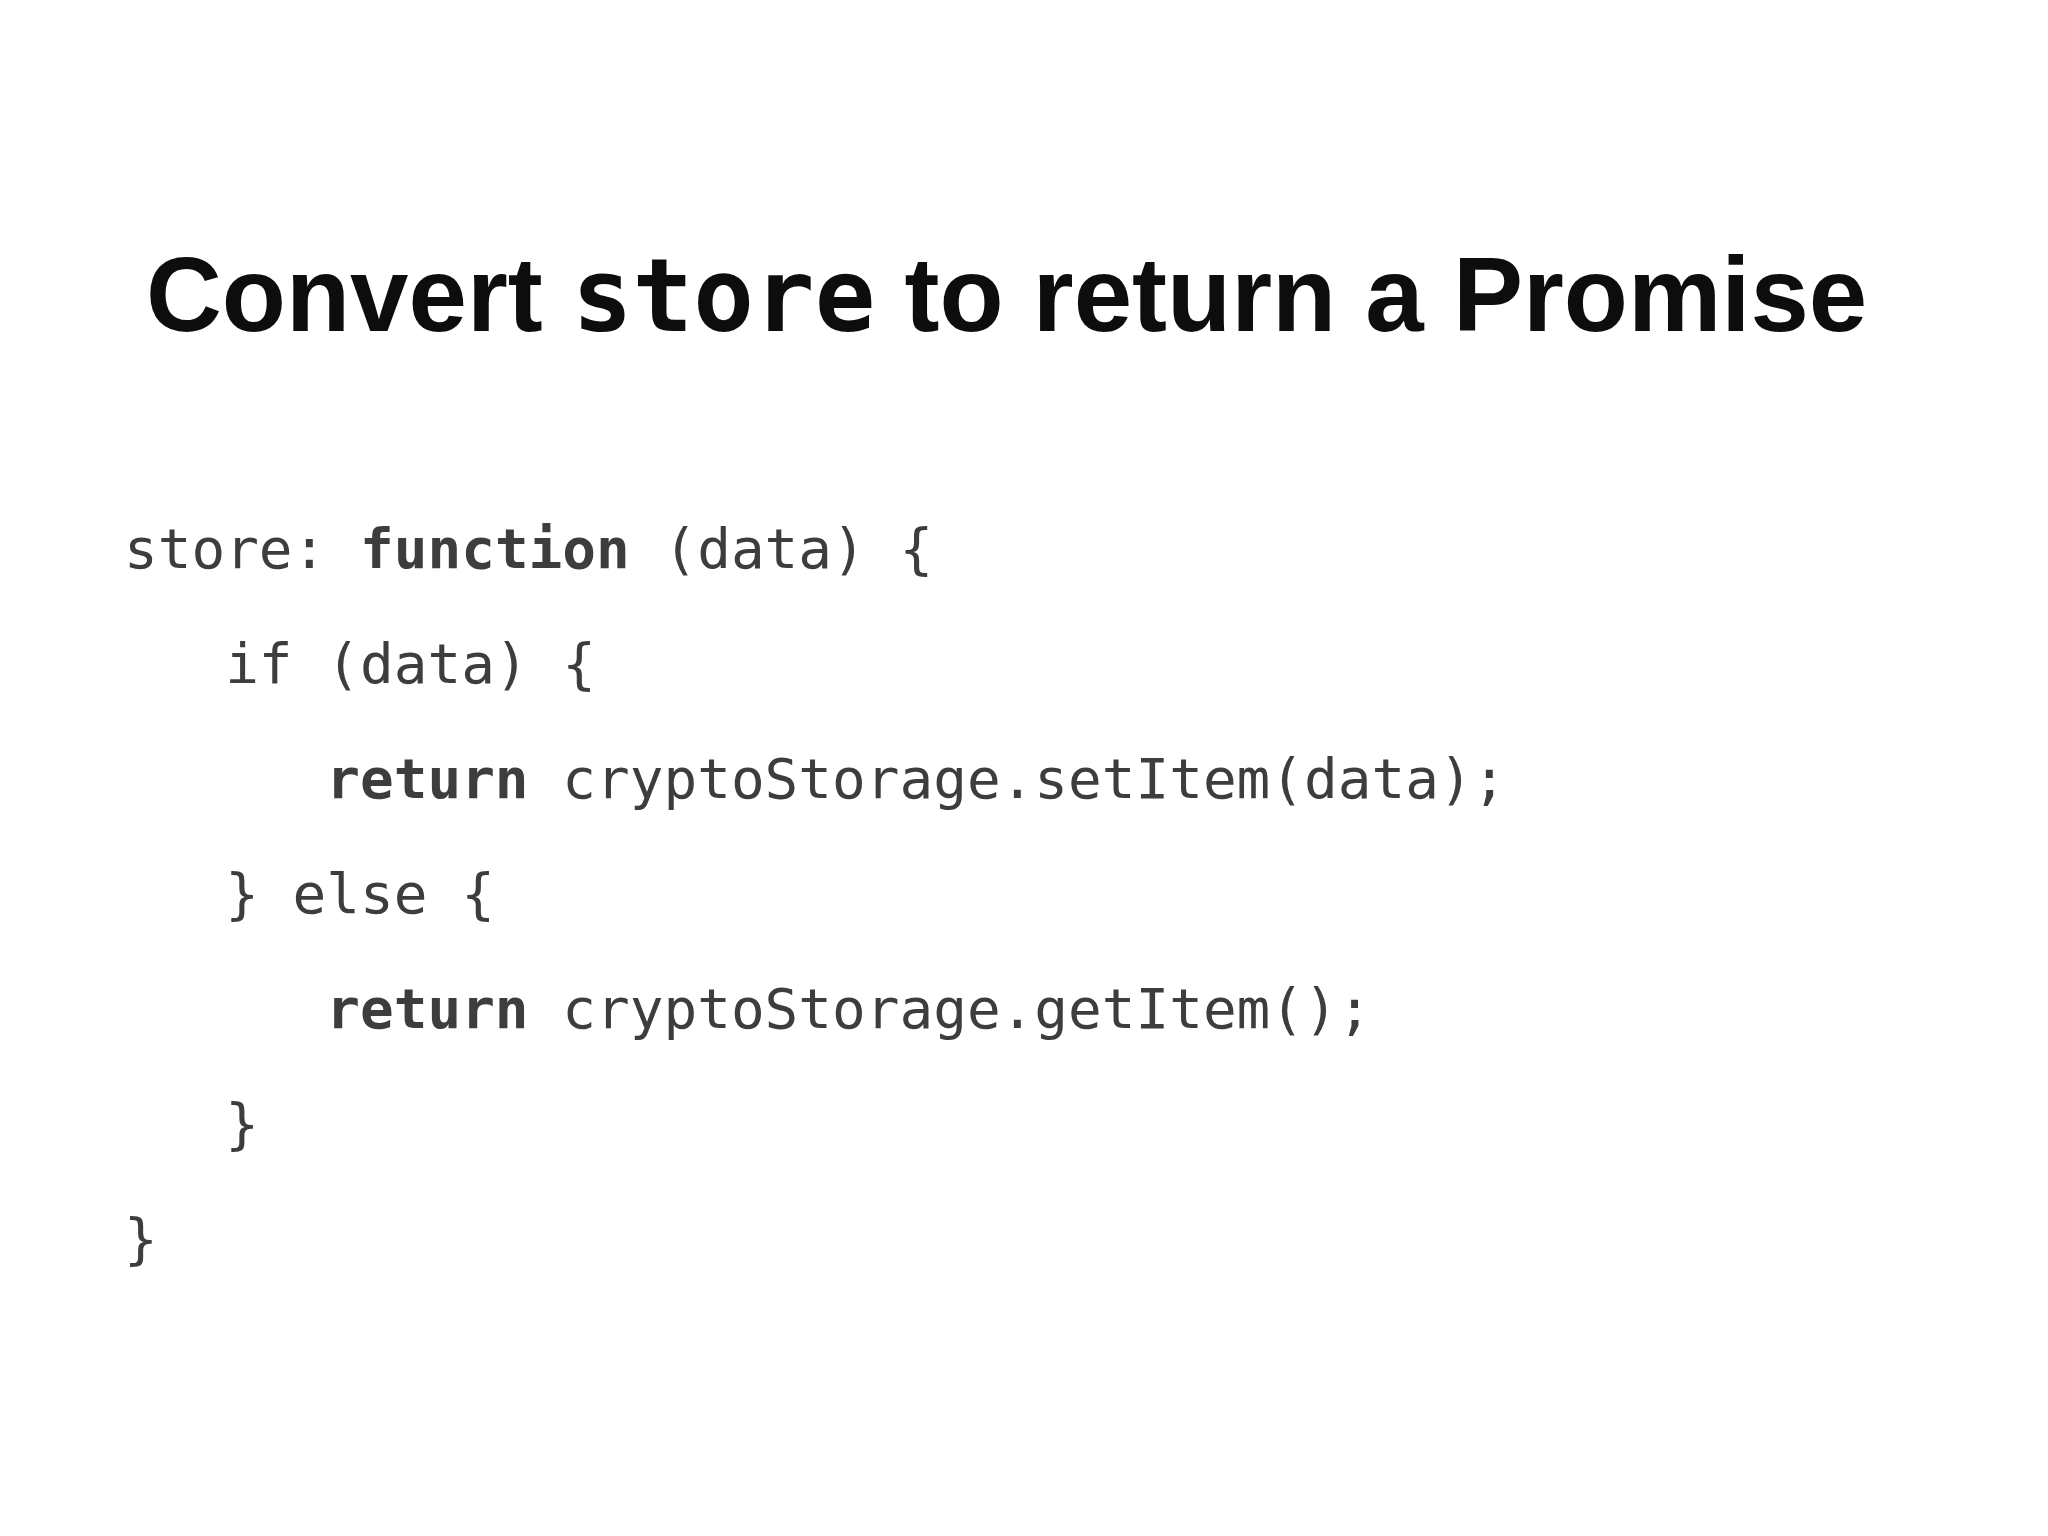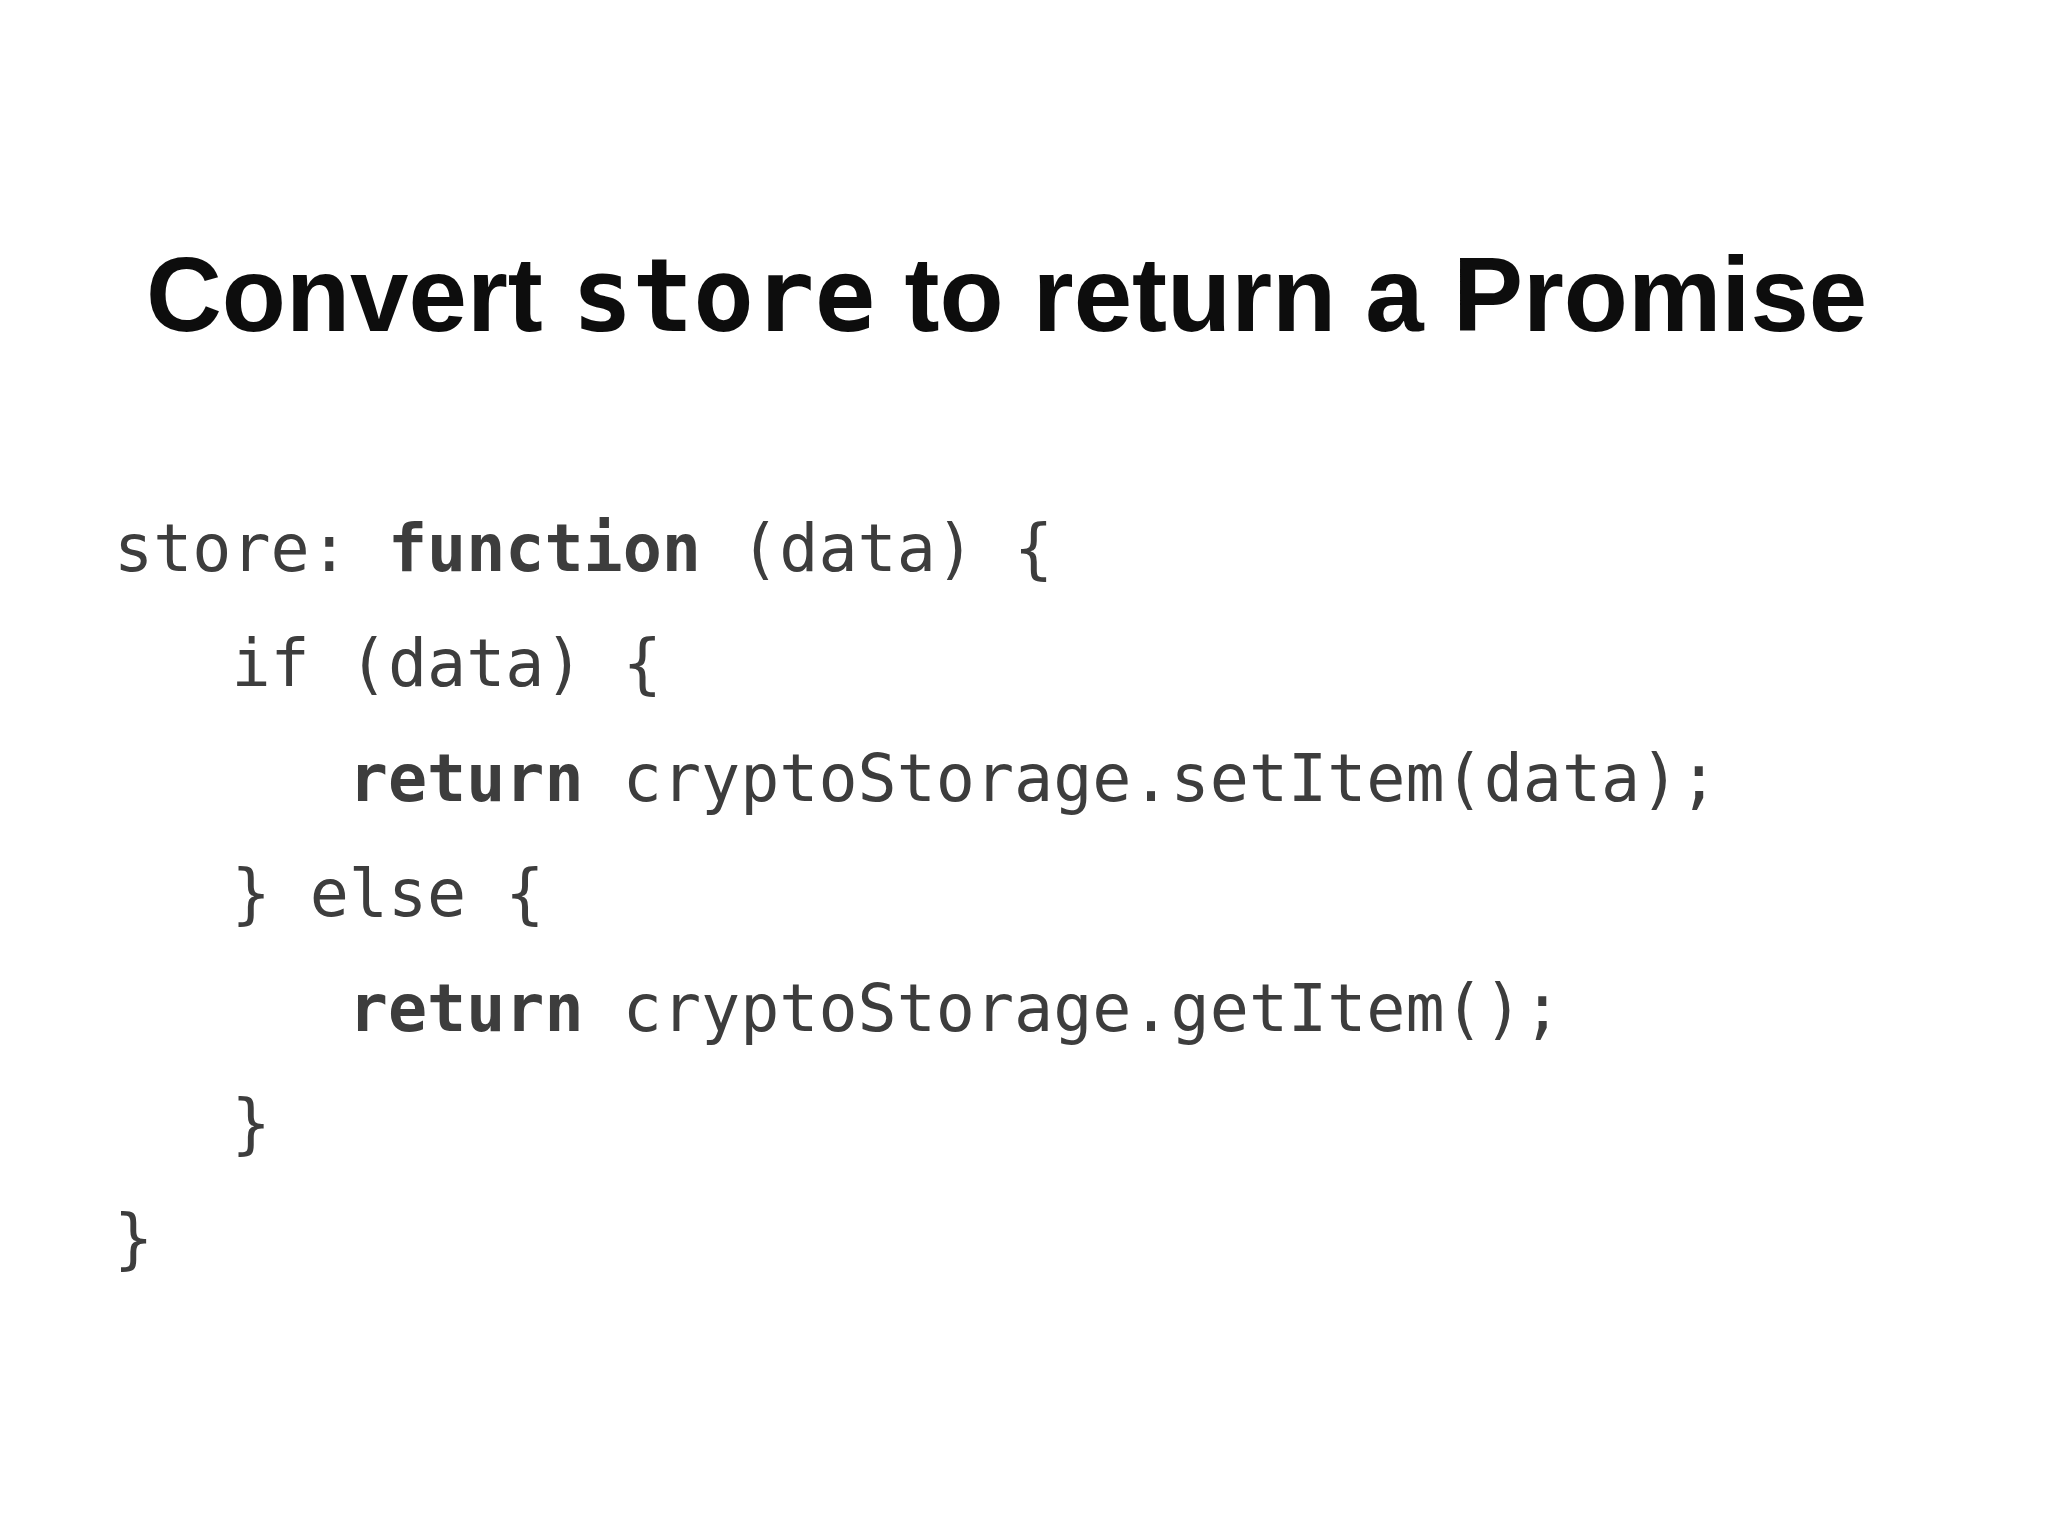--- a/index.html
+++ b/index.html
@@ -27,24 +27,24 @@
     white-space: nowrap;
     color: var(--title-color, #0d0d0d);
   }
   .title .mono {
     font-family: "DejaVu Sans Mono", monospace;
     font-weight: 700;
     font-size: 0.96em;
   }
   .code {
     position: absolute;
-    left: 114px;
+    left: 124px;
     top: 491px;
     font-family: "DejaVu Sans Mono", monospace;
-    font-size: 65px;
+    font-size: 56px;
     line-height: 115px;
     color: var(--code-color, #3d3d3d);
     white-space: pre;
   }
   .code .kw {
     font-weight: 700;
   }
 </style>
 </head>
 <body>

